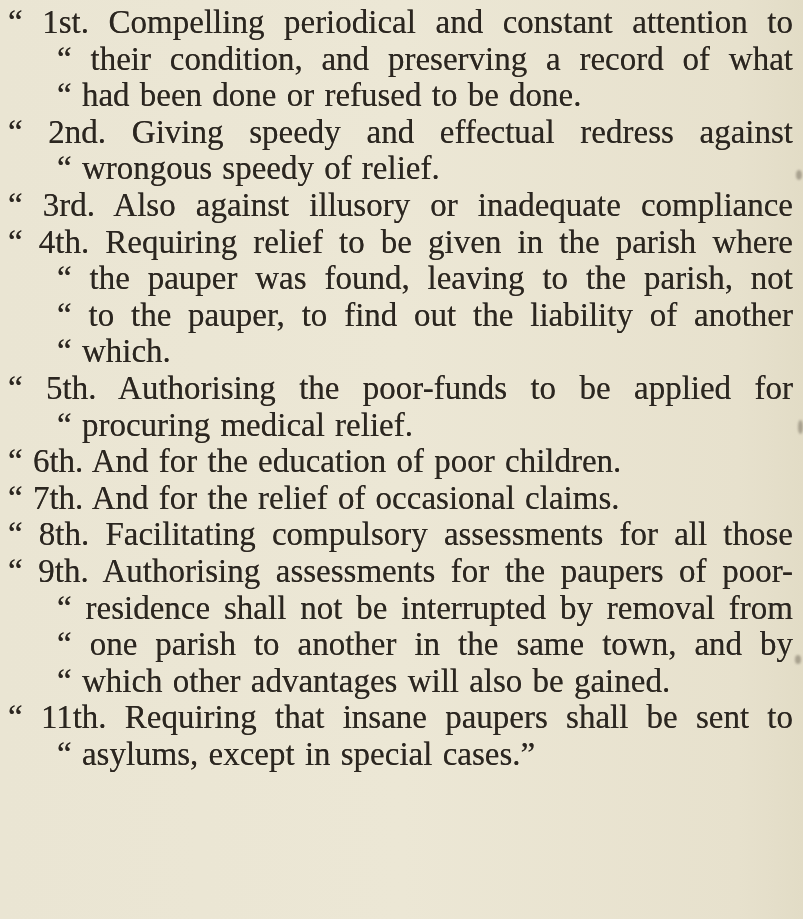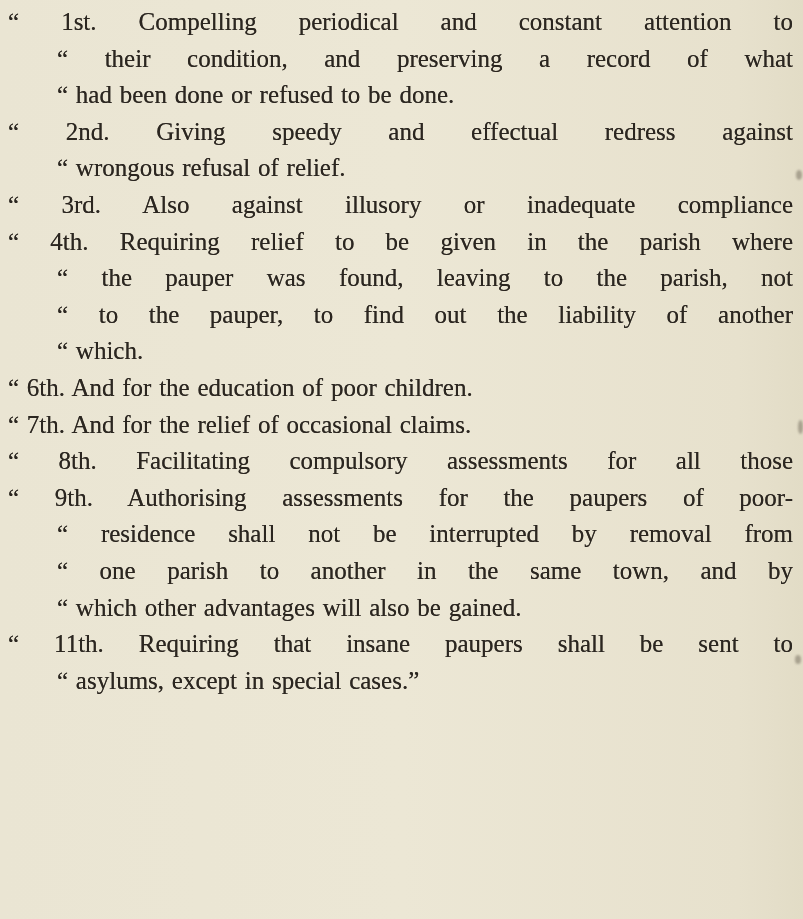--- a/index.html
+++ b/index.html
@@ -21,21 +21,21 @@
     padding: 4px 10px 0 8px;
     background: linear-gradient(90deg, #eae5d3 0%, #ece7d5 50%, #e7e1cd 92%, #e2dcc6 100%);
     color: #2b2620;
   }
 
   .text-block {
     width: 100%;
   }
 
   .line {
-    font-size: 25px;
+    font-size: 33px;
     line-height: 36.6px;
     word-spacing: 0.06em;
     text-shadow: 0 0 0.5px rgba(43, 38, 32, 0.75);
     white-space: normal;
   }
 
   .line.justify {
     text-align: justify;
     text-align-last: justify;
     text-justify: inter-word;
@@ -65,30 +65,34 @@
 
 <div class="page">
   <div class="text-block" id="text-block">
       <div class="item">
         <div class="line first-line justify"><span class="quote">“</span> <span>1st.</span> <span>Compelling periodical and constant attention to</span></div>
         <div class="line cont-line justify"><span class="quote">“</span> <span>their condition, and preserving a record of what</span></div>
         <div class="line cont-line"><span class="quote">“</span> <span>had been done or refused to be done.</span></div>
       </div>
       <div class="item">
         <div class="line first-line justify"><span class="quote">“</span> <span>2nd.</span> <span>Giving speedy and effectual redress against</span></div>
-        <div class="line cont-line"><span class="quote">“</span> <span>wrongous refusal of relief.</span></div>
+        <div class="line cont-line"><span class="quote">“</span> <span>wrongous speedy of relief.</span></div>
       </div>
       <div class="item">
         <div class="line first-line justify"><span class="quote">“</span> <span>3rd.</span> <span>Also against illusory or inadequate compliance</span></div>
       </div>
       <div class="item">
         <div class="line first-line justify"><span class="quote">“</span> <span>4th.</span> <span>Requiring relief to be given in the parish where</span></div>
         <div class="line cont-line justify"><span class="quote">“</span> <span>the pauper was found, leaving to the parish, not</span></div>
         <div class="line cont-line justify"><span class="quote">“</span> <span>to the pauper, to find out the liability of another</span></div>
         <div class="line cont-line"><span class="quote">“</span> <span>which.</span></div>
+      </div>
+      <div class="item">
+        <div class="line first-line justify"><span class="quote">“</span> <span>5th.</span> <span>Authorising the poor-funds to be applied for</span></div>
+        <div class="line cont-line"><span class="quote">“</span> <span>procuring medical relief.</span></div>
       </div>
       <div class="item">
         <div class="line first-line"><span class="quote">“</span> <span>6th.</span> <span>And for the education of poor children.</span></div>
       </div>
       <div class="item">
         <div class="line first-line"><span class="quote">“</span> <span>7th.</span> <span>And for the relief of occasional claims.</span></div>
       </div>
       <div class="item">
         <div class="line first-line justify"><span class="quote">“</span> <span>8th.</span> <span>Facilitating compulsory assessments for all those</span></div>
       </div>

